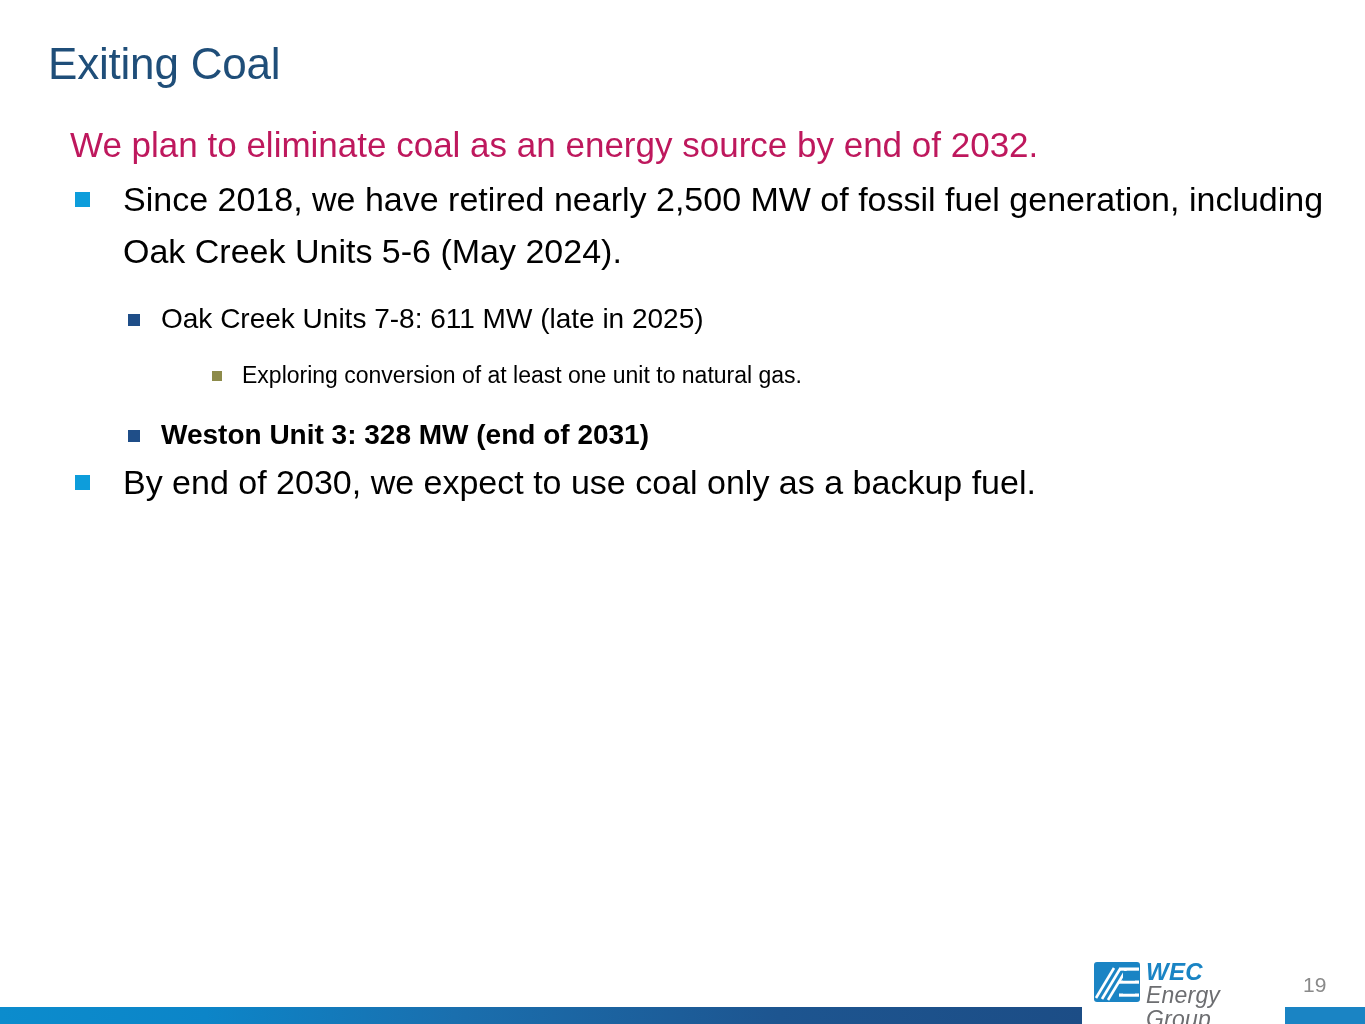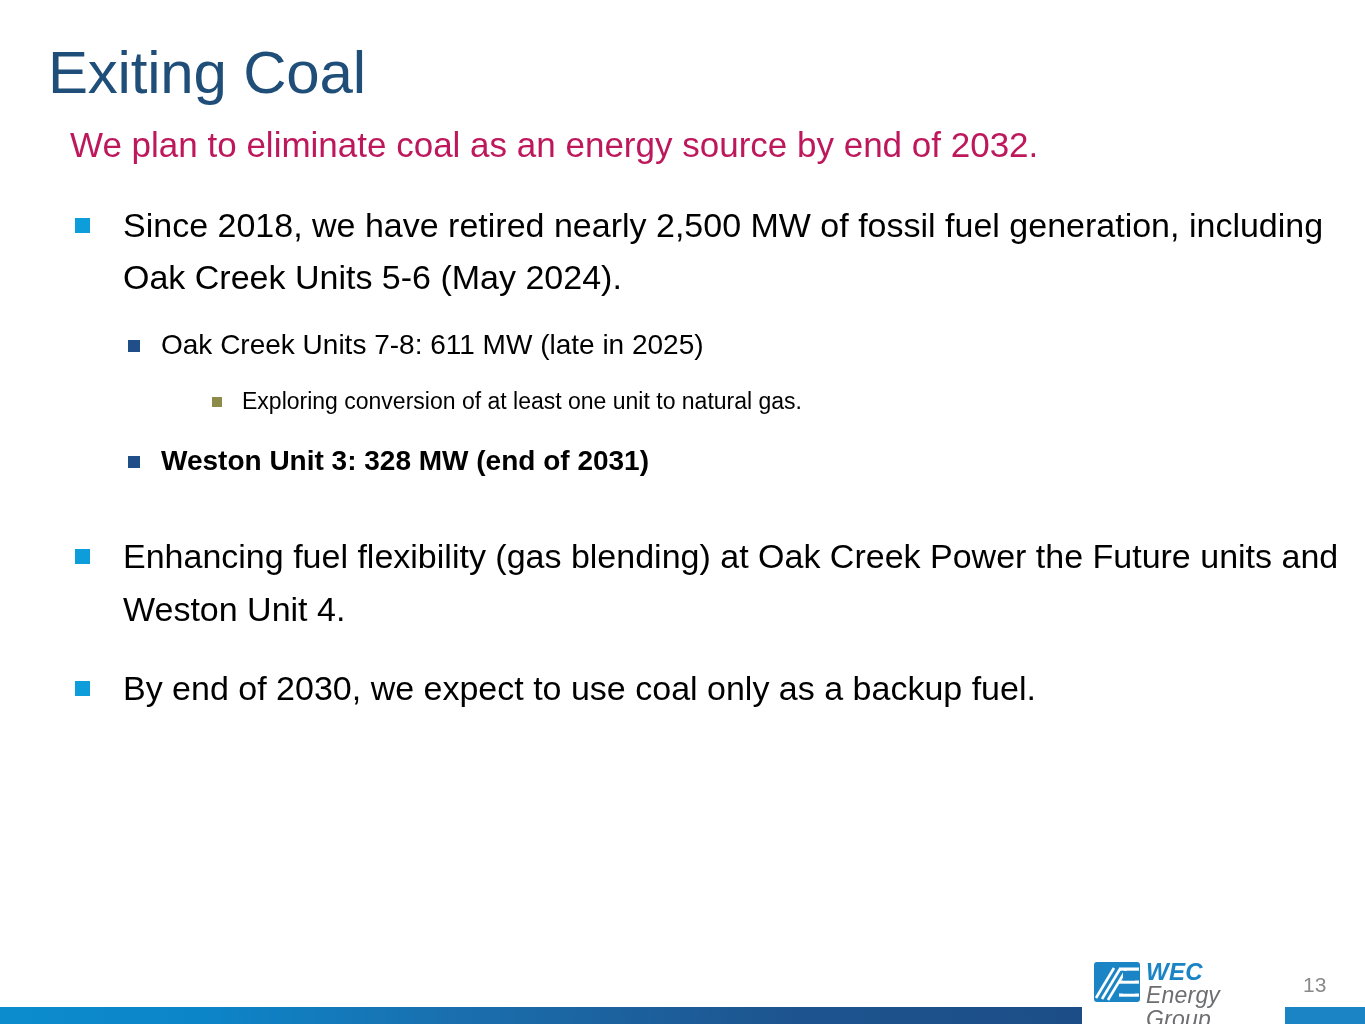--- a/index.html
+++ b/index.html
@@ -19,21 +19,21 @@
     width: 1365px;
     height: 1024px;
     background: #ffffff;
   }
 
   
   .slide-title {
     position: absolute;
     left: 48px;
     top: 41px;
-    font-size: 60px;
+    font-size: 44px;
     line-height: 1.06;
     color: #1f4e79;
     font-weight: 400;
     letter-spacing: -0.2px;
     white-space: nowrap;
   }
 
   
   .body {
     position: absolute;
@@ -67,21 +67,20 @@
     display: block;
   }
 
   
   .lvl1 {
     margin-left: 75px;
     width: 1225px;
     font-size: 34px;
     line-height: 1.55;
     padding-left: 48px;
-    margin-top: 26px;
   }
   .lvl1 .marker {
     width: 15px;
     height: 15px;
     background: #0d9ddb;
     left: 0px;
     top: 19px;
   }
 
   
@@ -217,24 +216,20 @@
     <div class="bullet lvl3">
       <span class="marker"></span>
       <span class="text">Exploring conversion of at least one unit to natural gas.</span>
     </div>
 
     <div class="bullet lvl2 gap-small">
       <span class="marker"></span>
       <span class="text">Weston Unit 3: 328 MW (end of 2031)</span>
     </div>
 
-    <div class="bullet lvl1 gap-before">
-      <span class="marker"></span>
-      <span class="text">Enhancing fuel flexibility (gas blending) at Oak Creek Power the Future units and Weston Unit 4.</span>
-    </div>
 
     <div class="bullet lvl1">
       <span class="marker"></span>
       <span class="text">By end of 2030, we expect to use coal only as a backup fuel.</span>
     </div>
 
   </div>
 
   <div class="footer-bar">
     <div class="bar-main"></div>
@@ -258,15 +253,15 @@
         <rect x="29" y="9" width="12" height="9.5"></rect>
         <rect x="29" y="22" width="12" height="9.5"></rect>
       </g>
     </svg>
     <div class="logo-wordmark">
       <span class="logo-wec">WEC</span>
       <span class="logo-eg">Energy Group</span>
     </div>
   </div>
 
-  <div class="page-number">13</div>
+  <div class="page-number">19</div>
 
 </div>
 
 </body></html>

